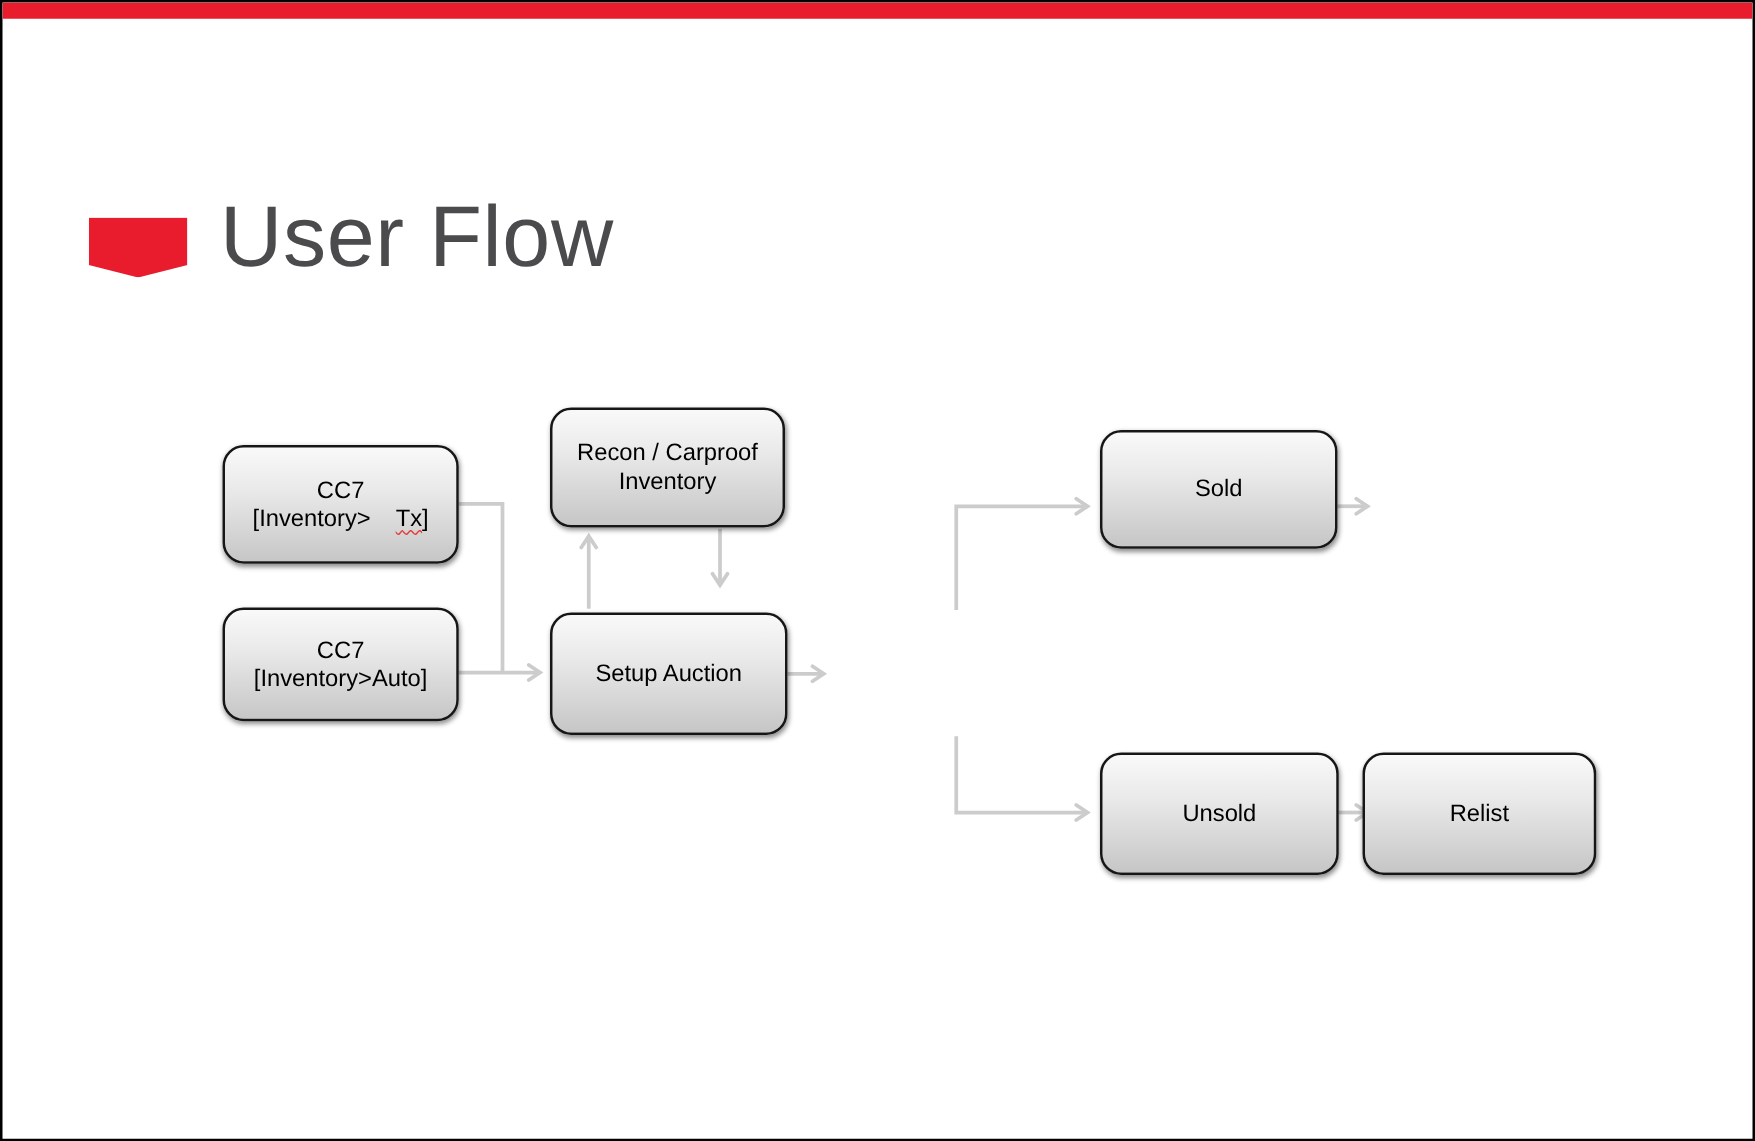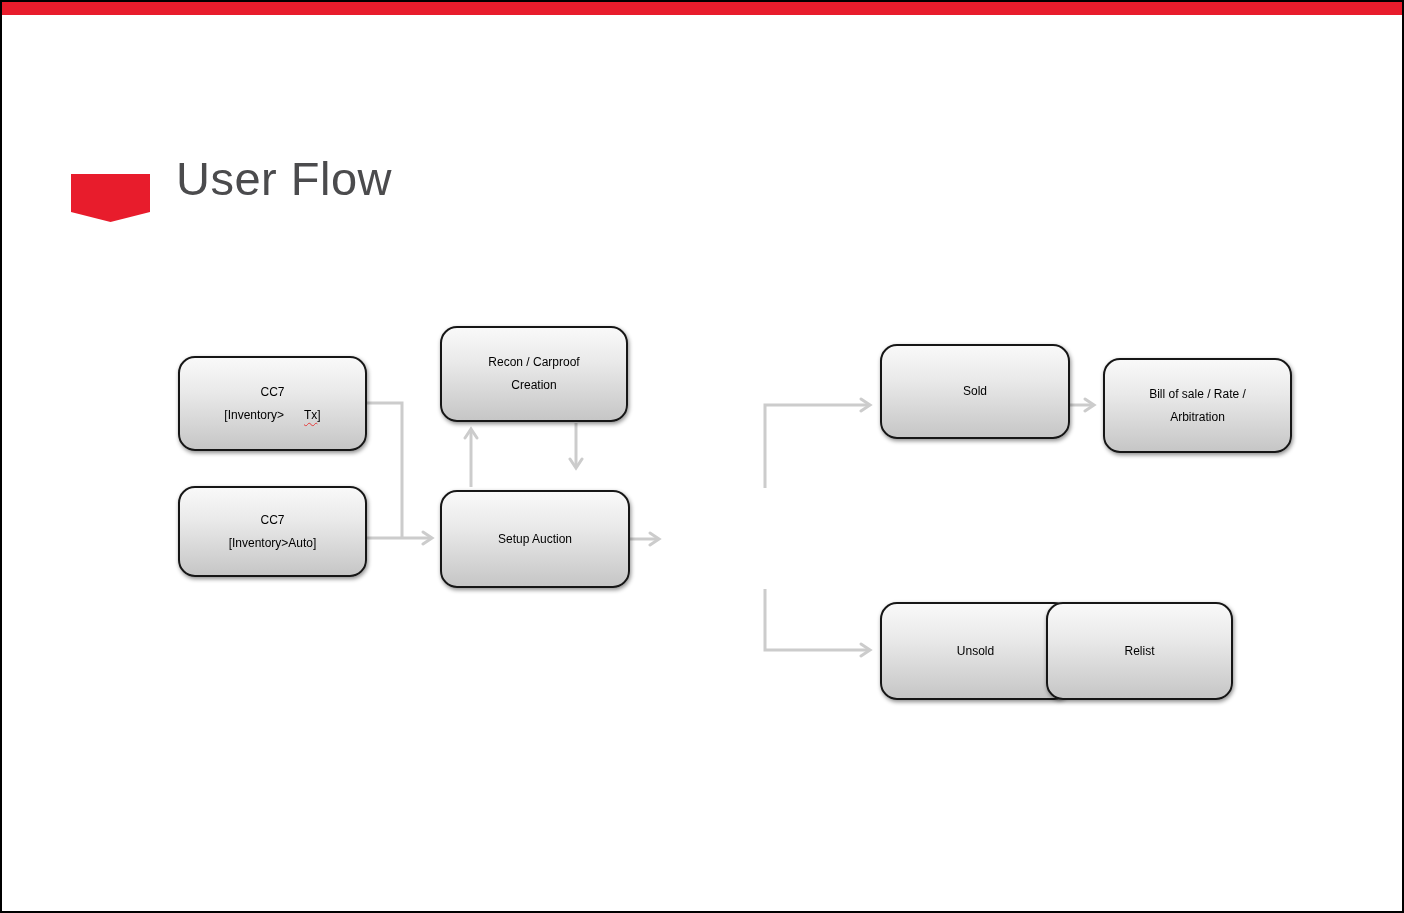--- a/index.html
+++ b/index.html
@@ -26,21 +26,21 @@
     position: absolute;
     left: 69px; top: 172px;
     width: 79px; height: 48px;
     background: #e81c2c;
     clip-path: polygon(0 0, 100% 0, 100% 79%, 50% 100%, 0 79%);
   }
 
   .page-title {
     position: absolute;
     left: 174px; top: 153px;
-    font-size: 47px;
+    font-size: 69px;
     line-height: 1.0;
     font-weight: 400;
     letter-spacing: 0.5px;
     color: #4b4b4d;
     white-space: nowrap;
   }
 
   .connectors {
     position: absolute;
     left: 0; top: 0;
@@ -53,21 +53,21 @@
     display: flex;
     flex-direction: column;
     align-items: center;
     justify-content: center;
     text-align: center;
     background: linear-gradient(180deg, #f9f9f9 0%, #e9e9e9 38%, #c6c6c6 100%);
     border: 2px solid #161616;
     border-radius: 17px;
     box-shadow: 1px 2px 4px rgba(0,0,0,0.45);
     color: #000000;
-    font-size: 12px;
+    font-size: 19px;
     line-height: 23px;
   }
 
   .typo {
     text-decoration-line: underline;
     text-decoration-style: wavy;
     text-decoration-color: #e43a3a;
     text-decoration-thickness: 1px;
     text-underline-offset: 3px;
     margin-left: 20px;
@@ -75,21 +75,21 @@
 
   
   .n-recon   { left: 438px;  top: 324px; width: 188px; height: 96px; }
   .n-cc7tx   { left: 176px;  top: 354px; width: 189px; height: 95px; }
   .n-cc7auto { left: 176px;  top: 484px; width: 189px; height: 91px; }
   .n-setup   { left: 438px;  top: 488px; width: 190px; height: 98px; }
   .n-live    { left: 668px;  top: 487px; width: 190px; height: 99px; }
   .n-sold    { left: 878px;  top: 342px; width: 190px; height: 95px; }
   .n-bill    { left: 1101px; top: 356px; width: 189px; height: 95px; }
   .n-unsold  { left: 878px;  top: 600px; width: 191px; height: 98px; }
-  .n-relist  { left: 1044px; top: 600px; width: 187px; height: 98px; }
+  .n-relist  { left: 1088px; top: 600px; width: 187px; height: 98px; }
 </style>
 </head>
 <body>
 
 <div class="slide">
 
   <div class="top-accent-bar"></div>
 
   <div class="ribbon"></div>
 
@@ -119,36 +119,32 @@
     <div><span>[Inventory&gt;</span><span class="typo">Tx</span><span>]</span></div>
   </div>
 
   <div class="node n-cc7auto">
     <div>CC7</div>
     <div>[Inventory&gt;Auto]</div>
   </div>
 
   <div class="node n-recon">
     <div>Recon / Carproof</div>
-    <div>Creation</div>
+    <div>Inventory</div>
   </div>
 
   <div class="node n-setup">
     <div>Setup Auction</div>
   </div>
 
 
   <div class="node n-sold">
     <div>Sold</div>
   </div>
 
-  <div class="node n-bill">
-    <div>Bill of sale / Rate /</div>
-    <div>Arbitration</div>
-  </div>
 
   <div class="node n-unsold">
     <div>Unsold</div>
   </div>
 
   <div class="node n-relist">
     <div>Relist</div>
   </div>
 
 </div>

